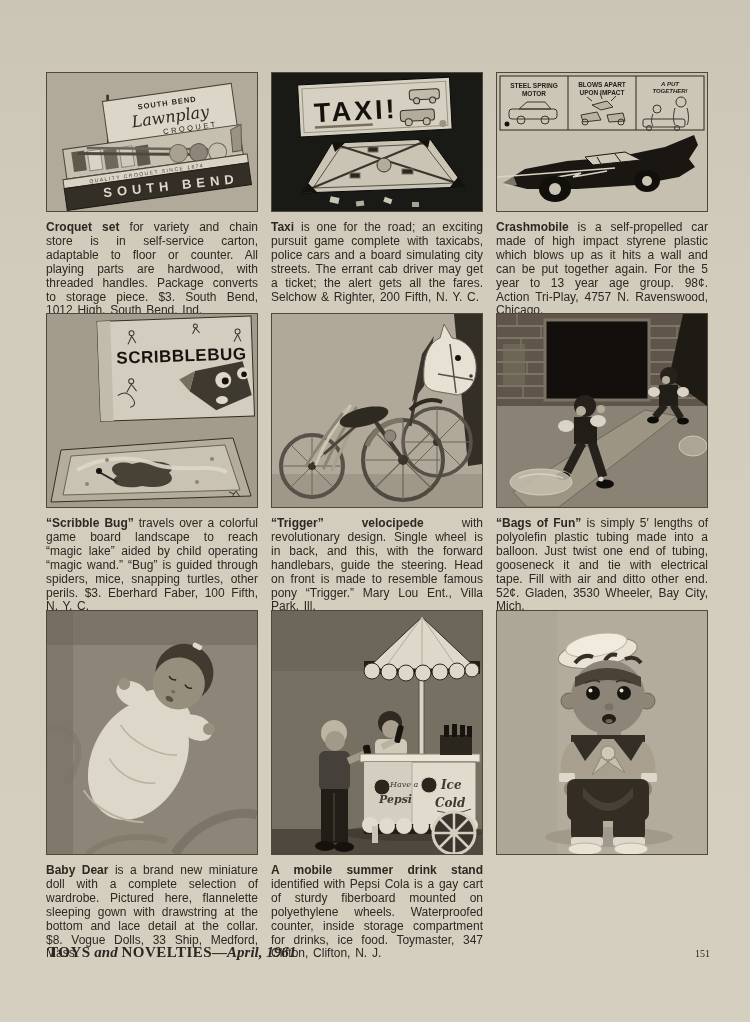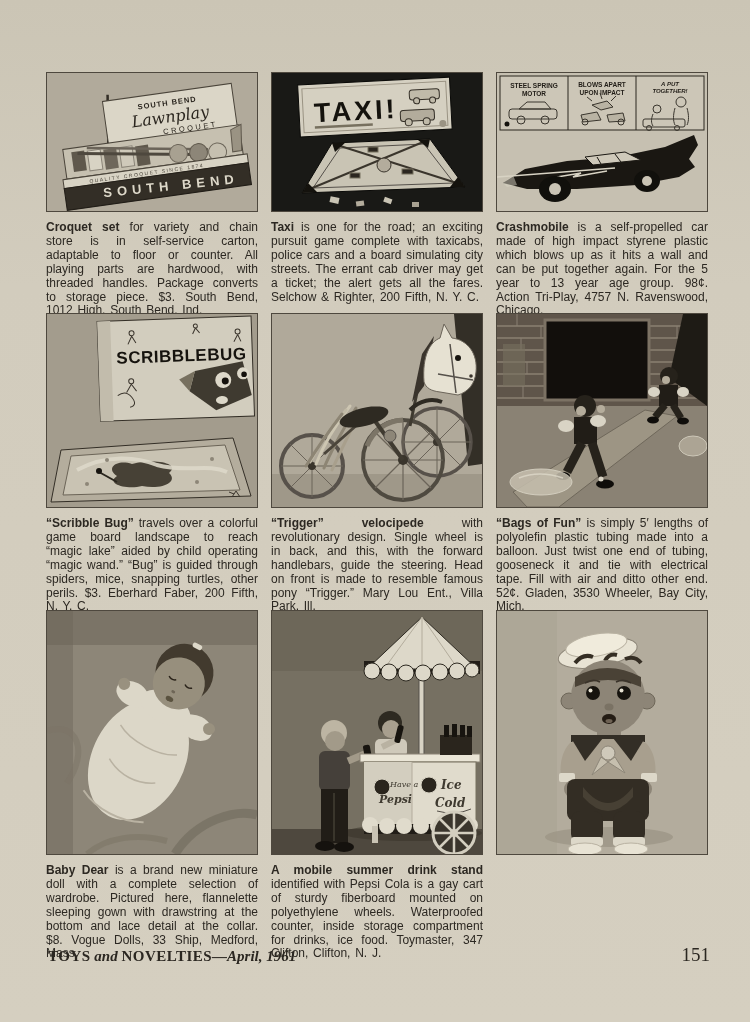--- a/index.html
+++ b/index.html
@@ -24,21 +24,21 @@
   }
   .caption b{font-weight:700;}
   .footer{
     position:absolute;top:944px;left:48px;width:662px;
     display:flex;justify-content:space-between;align-items:baseline;
     color:#2b2721;
   }
   .footer-left{font-family:"Liberation Serif",serif;font-size:15px;}
   .f-caps{font-weight:bold;letter-spacing:0.5px;}
   .f-ital{font-weight:bold;font-style:italic;}
-  .footer-page{font-family:"Liberation Serif",serif;font-size:19px;}
+  .footer-page{font-family:"Liberation Serif",serif;font-size:10px;}
   svg text{user-select:none;}
 </style>
 </head>
 <body>
 
 <div class="page">
 
   <div class="row row1">
 
     <div class="cell">
@@ -198,21 +198,21 @@
         <path d="M85,150 C70,145 58,154 70,162 C58,170 80,176 95,172 C115,176 132,168 122,159 C134,150 110,144 85,150 Z" fill="#474136"></path>
         <path d="M30,156 C60,140 90,143 110,151 C140,159 160,149 180,158" fill="none" stroke="#ddd8c9" stroke-width="4" opacity="0.9"></path>
         <line x1="52" y1="158" x2="70" y2="168" stroke="#2a261e" stroke-width="2"></line>
         <circle cx="52" cy="157" r="3" fill="#17140f"></circle>
         <circle cx="40" cy="170" r="2" fill="#8d8678"></circle>
           <circle cx="150" cy="168" r="2" fill="#8d8678"></circle>
         <circle cx="165" cy="145" r="2" fill="#8d8678"></circle>
           <circle cx="60" cy="146" r="2" fill="#8d8678"></circle>
         <path d="M185,183 l4,-6 l4,6 M187,180 l-5,-2" stroke="#3a342c" fill="none"></path>
       </svg>
-      <p class="caption"><b>“Scribble Bug”</b><span> travels over a colorful game board landscape to reach “magic lake” aided by child operating “magic wand.” “Bug” is guided through spiders, mice, snapping turtles, other perils. $3. Eberhard Faber, 200 Fifth, N. Y. C.</span></p>
+      <p class="caption"><b>“Scribble Bug”</b><span> travels over a colorful game board landscape to reach “magic lake” aided by child operating “magic wand.” “Bug” is guided through spiders, mice, snapping turtles, other perils. $3. Eberhard Faber, 100 Fifth, N. Y. C.</span></p>
     </div>
 
     <div class="cell">
       <svg class="photo" width="210" height="193" viewBox="0 0 210 193">
         <rect width="210" height="193" fill="#b0a99a"></rect>
         <polygon points="182,0 210,0 210,150 196,152" fill="#332f27"></polygon>
         <rect y="160" width="210" height="33" fill="#9f9889"></rect>
         <g>
           <circle cx="40" cy="152" r="31" fill="none" stroke="#57514a" stroke-width="4"></circle>
           <g stroke="#6b6459" stroke-width="1">

